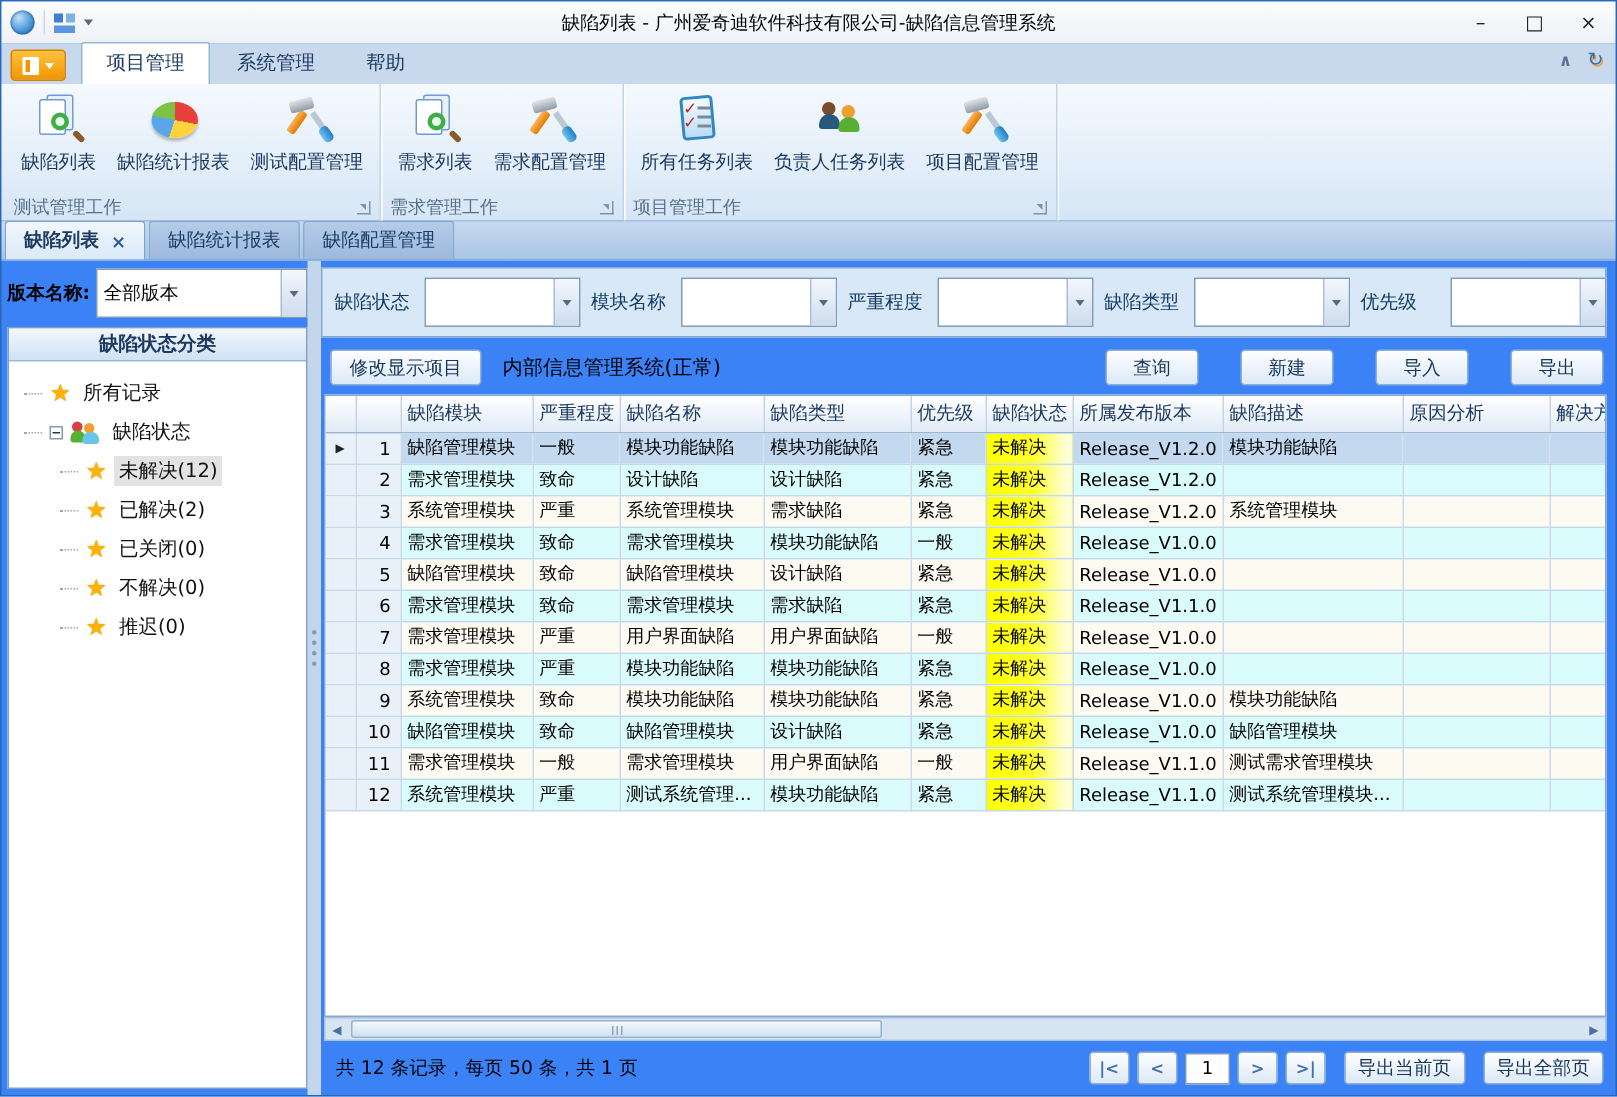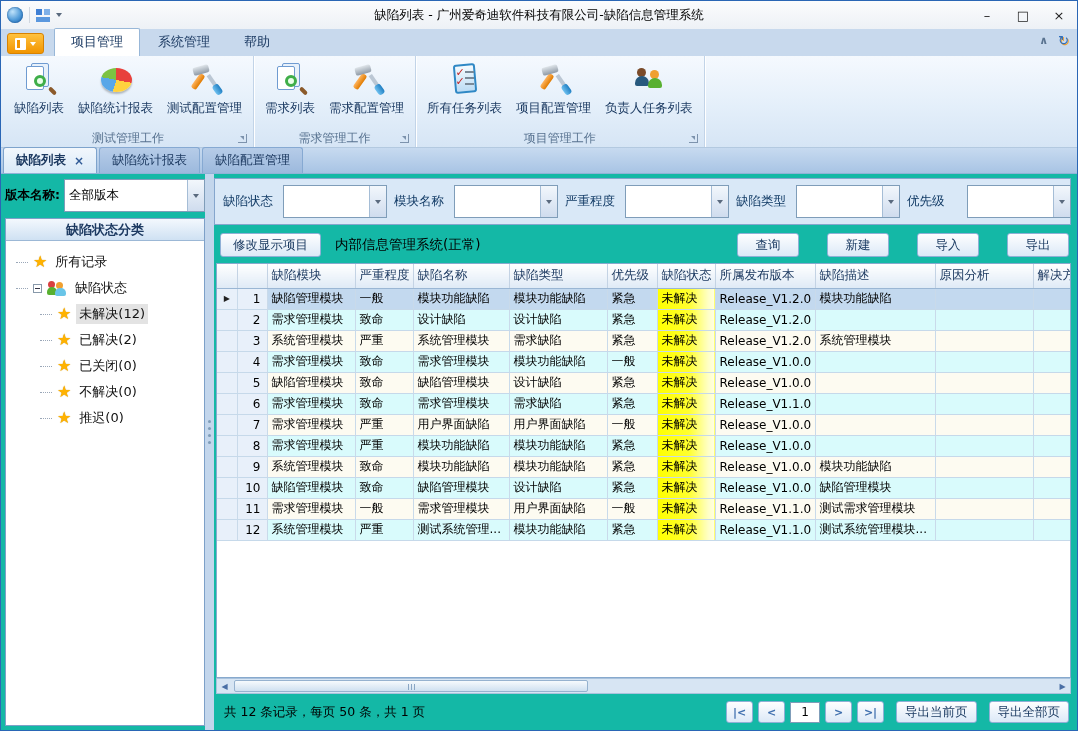--- a/index.html
+++ b/index.html
@@ -1,19 +1,19 @@
 <!DOCTYPE html>
 <html><head>
 <meta charset="utf-8">
 <style>
   * { box-sizing: border-box; margin: 0; padding: 0; }
   html,body { width:1078px; height:731px; overflow:hidden; }
   body { font-family:"DejaVu Sans","Liberation Sans",sans-serif; font-size:12px; color:#111; }
 
-  .window { width:1078px; height:731px; border:1px solid #2a66b5; display:flex; flex-direction:column; background:#14b8a6; }
+  .window { width:1078px; height:731px; border:1px solid #2a66b5; display:flex; flex-direction:column; background:#3b82f6; }
 
   
   .titlebar { height:28px; background:linear-gradient(#fbfcfd,#edf1f6); display:flex; align-items:center; position:relative; flex:0 0 auto; }
   .tb-icons { display:flex; align-items:center; gap:6px; padding-left:6px; z-index:2; }
   .globe { width:16px; height:16px; border-radius:50%; background:radial-gradient(circle at 35% 30%,#bfe2fa,#4f9ad8 55%,#1a5da8); box-shadow:inset 0 0 2px #0d4a8c; }
   .tb-sep { width:1px; height:16px; background:#d0d7e0; }
   .gridico { width:14px; height:13px; position:relative; }
   .gridico i { position:absolute; background:#3f7fd4; }
   .gridico i:nth-child(1){left:0;top:0;width:6px;height:6px;}
   .gridico i:nth-child(2){left:8px;top:0;width:6px;height:6px;background:#7fb0e8;}
@@ -33,21 +33,21 @@
   .ribbon-right { position:absolute; right:8px; top:4px; display:flex; gap:10px; align-items:center; }
   .chev { color:#5a7390; font-size:11px; font-weight:bold; }
   .skin { font-size:13px; color:#2f6fbe; text-shadow:1px 1px 0 #f0a030; }
 
   
   .ribbon-body { height:92px; background:linear-gradient(#f5f9fe 0%,#e4effa 55%,#d6e5f5 100%); border-bottom:1px solid #b3c9e0; display:flex; padding-left:2px; flex:0 0 auto; }
   .rgroup { display:flex; flex-direction:column; border-right:1px solid #c2d4e8; box-shadow:1px 0 0 #ffffff; padding:4px 6px 0; }
   .rbtns { display:flex; flex:1; align-items:flex-start; gap:4px; }
   .rbtn { display:flex; flex-direction:column; align-items:center; padding:2px 5px; border-radius:3px; }
   .rlabel { font-size:12.5px; color:#17365e; margin-top:2px; white-space:nowrap; }
-  .rcap { height:18px; display:flex; align-items:center; justify-content:center; position:relative; }
+  .rcap { height:18px; display:flex; align-items:center; justify-content:flex-start; position:relative; }
   .rcap-text { font-size:12px; color:#56718f; }
   .dlg { position:absolute; right:0; bottom:4px; width:9px; height:9px; border-right:1px solid #7d93ad; border-bottom:1px solid #7d93ad; }
   .dlg::after { content:""; position:absolute; right:2px; bottom:2px; width:0; height:0; border-top:4px solid #7d93ad; border-left:4px solid transparent; }
 
   
   .ico { position:relative; width:38px; height:36px; }
   .pg { position:absolute; width:18px; height:24px; background:#fff; border:1px solid #6f9bd1; border-radius:2px; }
   .pg.b { left:11px; top:1px; background:#e8f1fb; }
   .pg.f { left:6px; top:4px; }
   .mag { position:absolute; left:14px; top:13px; width:12px; height:12px; border:3px solid #3fae49; border-radius:50%; background:rgba(220,255,220,.6); }
@@ -266,39 +266,39 @@
               <span class="task-ln" style="left: 19px; top: 9px;"></span>
               <span class="task-ln" style="left: 19px; top: 15px;"></span>
               <span class="task-ln" style="left: 19px; top: 21px;"></span>
               <span class="task-ck" style="left: 10px; top: 4px;">✓</span>
               <span class="task-ck" style="left: 10px; top: 13px;">✓</span>
             </div>
             <div class="rlabel">所有任务列表</div>
           </div>
           <div class="rbtn">
             <div class="ico">
-              <span class="ham-s"></span>
-              <span class="ham-h"></span>
-              <span class="scr-s"></span>
-              <span class="scr-h"></span>
-            </div>
-            <div class="rlabel">项目配置管理</div>
-          </div>
-          <div class="rbtn">
-            <div class="ico">
               <span class="pp p1">
                 <span class="head"></span>
                 <span class="bod"></span>
               </span>
               <span class="pp p2">
                 <span class="head"></span>
                 <span class="bod"></span>
               </span>
             </div>
             <div class="rlabel">负责人任务列表</div>
+          </div>
+          <div class="rbtn">
+            <div class="ico">
+              <span class="ham-s"></span>
+              <span class="ham-h"></span>
+              <span class="scr-s"></span>
+              <span class="scr-h"></span>
+            </div>
+            <div class="rlabel">项目配置管理</div>
           </div>
         </div>
         <div class="rcap">
           <span class="rcap-text">项目管理工作</span>
           <span class="dlg"></span>
         </div>
       </div>
     </div>
 
   <div class="doc-tabs">

